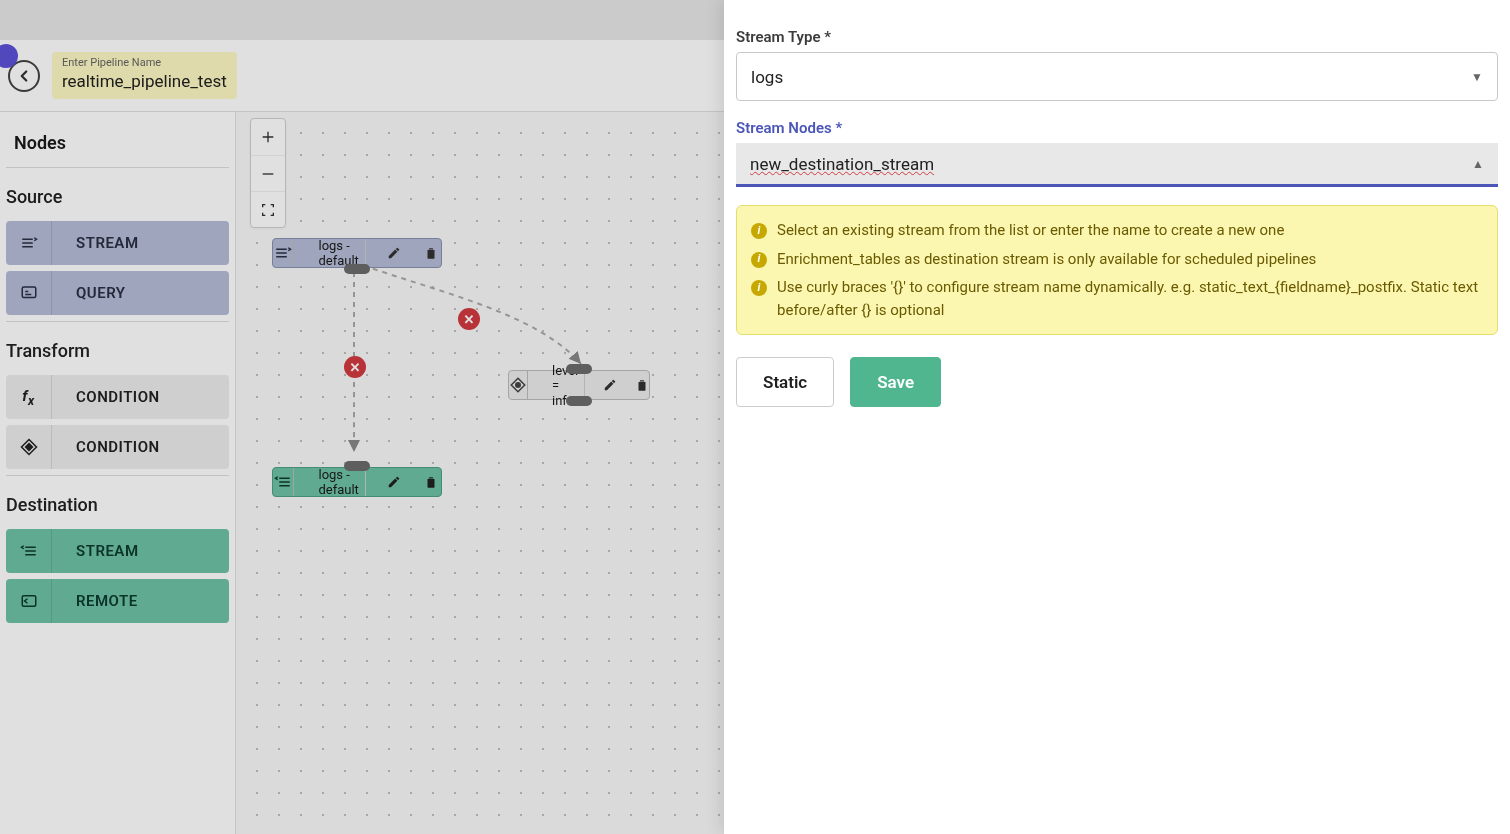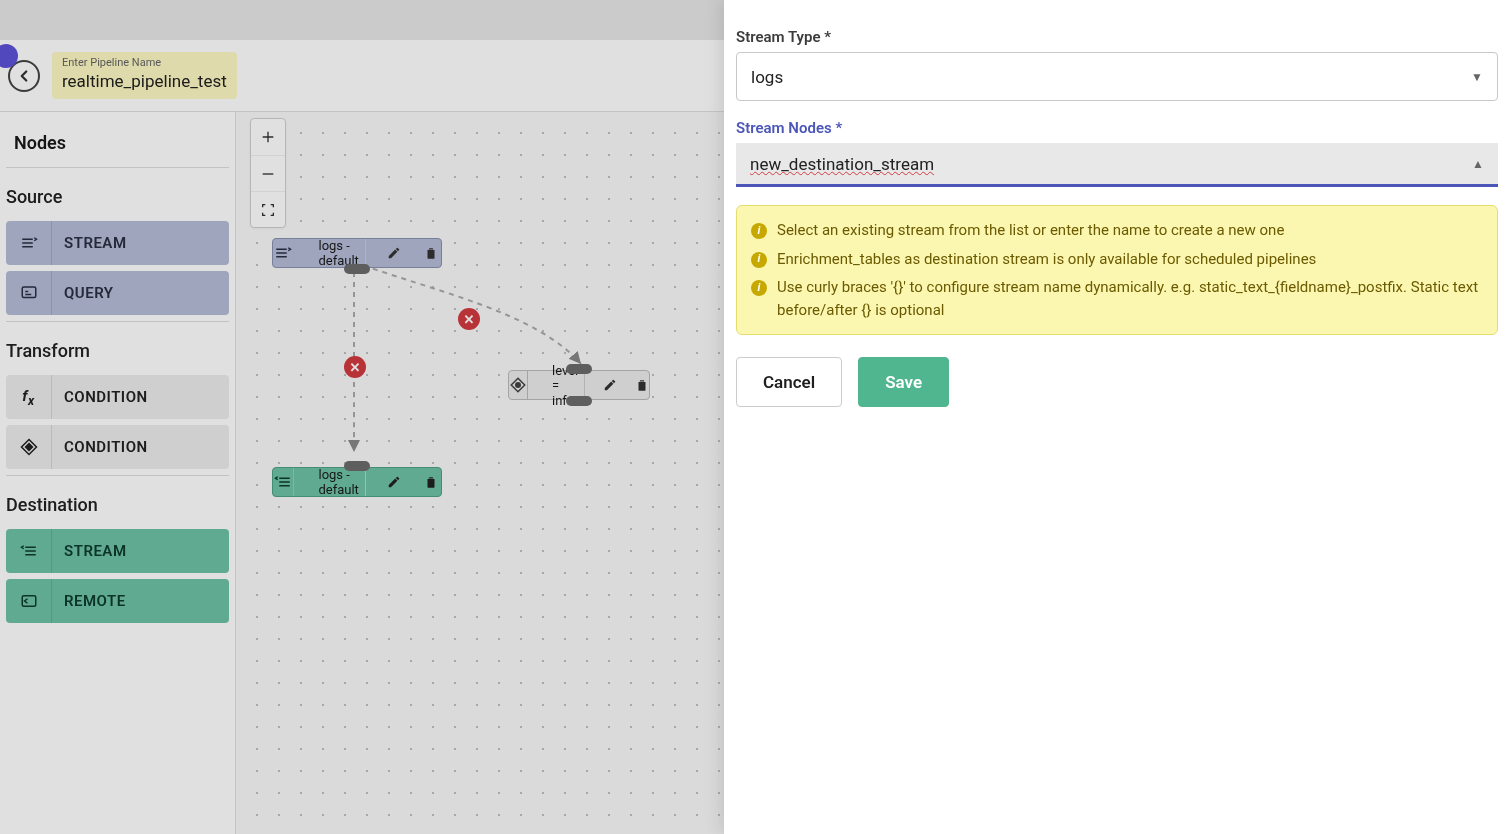--- a/index.html
+++ b/index.html
@@ -58,21 +58,21 @@
   }
   .sb-heading {
     font-size: 18px; font-weight: 600; padding: 10px 8px 12px;
   }
   .sb-section {
     font-size: 18px; font-weight: 500; padding: 18px 0 8px; color: #222;
     border-top: 1px solid #ddd; margin-top: 2px;
   }
   .sb-section:first-of-type { border-top: none; margin-top: 0;}
   .sb-item {
-    display: flex; align-items: center; gap: 0;
+    display: flex; align-items: center; gap: 12px;
     border-radius: 4px; height: 44px; margin: 6px 0;
     font-weight: 600; font-size: 15px; letter-spacing: 0.5px;
     cursor: pointer;
   }
   .sb-item .icon-cell {
     width: 46px; height: 100%; display: flex; align-items: center; justify-content: center;
     border-right: 1px solid rgba(0,0,0,0.1);
   }
   .sb-item .label-cell { padding-left: 12px; }
   .sb-blue { background: #b4bcd6; color: #2a2f44; }
@@ -398,17 +398,17 @@
           <span class="info-dot">i</span>
           <span>Enrichment_tables as destination stream is only available for scheduled pipelines</span>
         </div>
       <div class="info-line">
           <span class="info-dot">i</span>
           <span>Use curly braces '{}' to configure stream name dynamically. e.g. static_text_{fieldname}_postfix. Static text before/after {} is optional</span>
         </div>
     </div>
 
     <div class="btn-row">
-      <div class="btn btn-cancel">Cancel</div>
+      <div class="btn btn-cancel">Static</div>
       <div class="btn btn-save">Save</div>
     </div>
   </div>
 </div>
 
 </body></html>

